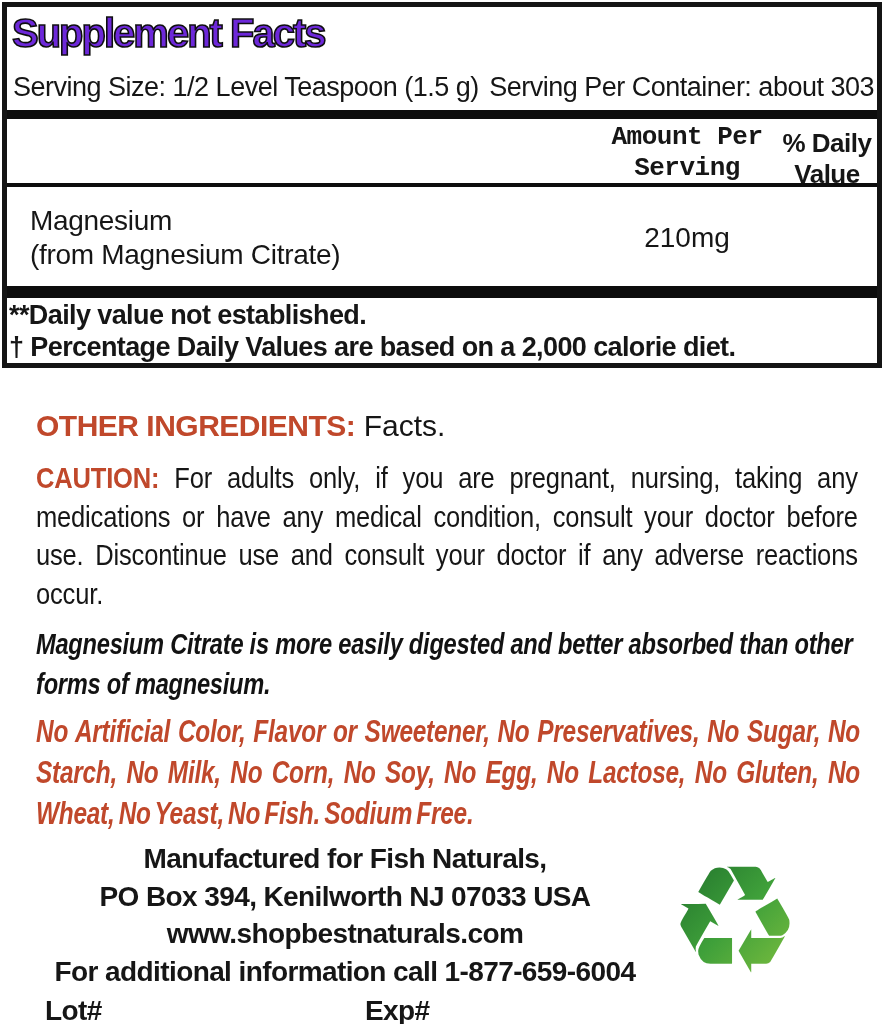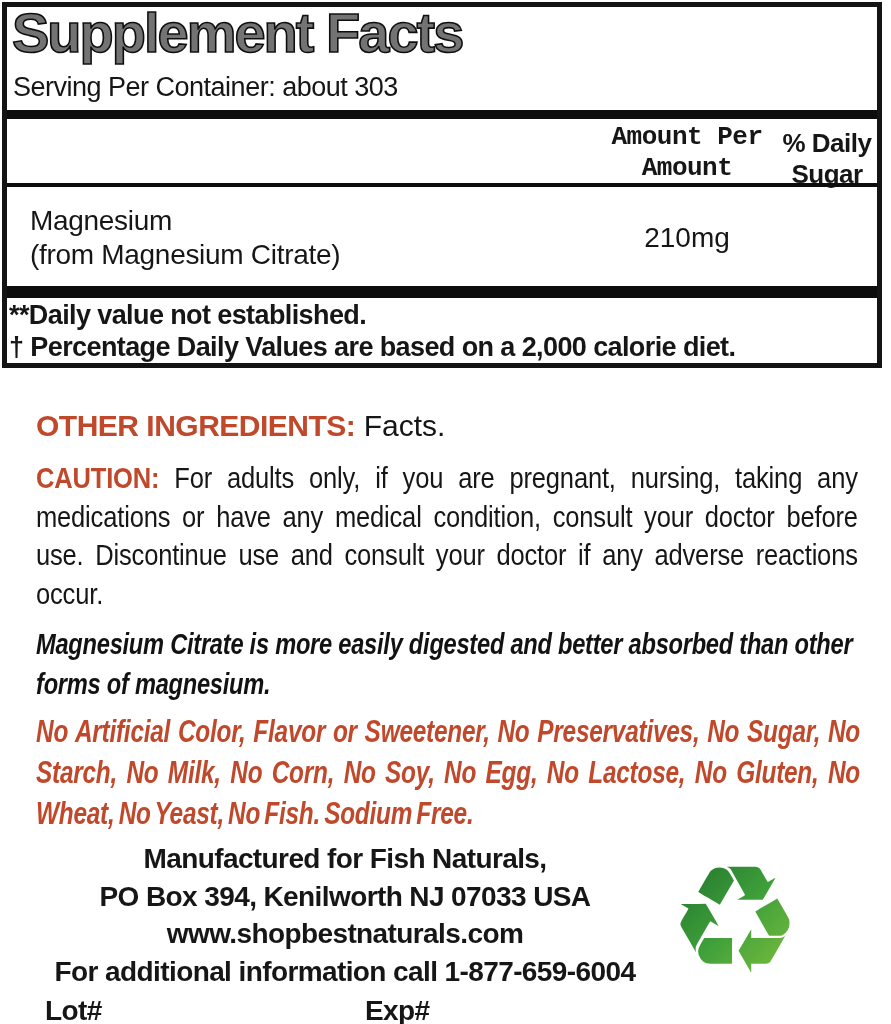--- a/index.html
+++ b/index.html
@@ -14,22 +14,22 @@
   .label { position:absolute; inset:0; background:#fff; }
 
   
   .facts-panel {
     position:absolute; left:2px; top:2px;
     width:880px; height:366px;
     border:5px solid #141414; background:#fff;
   }
   .sf-title {
     position:absolute; left:5px; top:-6px;
-    font-size:56px; font-weight:bold; letter-spacing:-2px;
-    line-height:64px; color:#737373;
+    font-size:40px; font-weight:bold; letter-spacing:-2px;
+    line-height:64px; color:#6d28d9;
     -webkit-text-stroke:1.6px #0e0e0e;
     white-space:nowrap;
   }
   .serving-row {
     position:absolute; left:6px; right:3px; top:64px;
     display:flex; justify-content:space-between;
     font-size:27px; line-height:32px; letter-spacing:-0.5px;
     white-space:nowrap;
   }
   .bar-thick1 { position:absolute; left:0; right:0; top:103px; height:9px; background:#0d0d0d; }
@@ -115,32 +115,33 @@
 </style>
 </head>
 <body>
 
 <div class="label">
 
   <div class="facts-panel">
     <div class="sf-title">Supplement Facts</div>
 
     <div class="serving-row">
+      <span>Serving Size: 1/2 Level Teaspoon (1.5 g)</span>
       <span>Serving Per Container: about 303</span>
     </div>
 
     <div class="bar-thick1"></div>
 
     <div class="hdr-col hdr-amount">
       <div>Amount Per</div>
-      <div>Amount</div>
+      <div>Serving</div>
     </div>
     <div class="hdr-col hdr-daily">
       <div>% Daily</div>
-      <div>Sugar</div>
+      <div>Value</div>
     </div>
 
     <div class="bar-thin"></div>
 
     <div class="nutrient-name">
       <div>Magnesium</div>
       <div>(from Magnesium Citrate)</div>
     </div>
     <div class="nutrient-amount">210mg</div>
 

